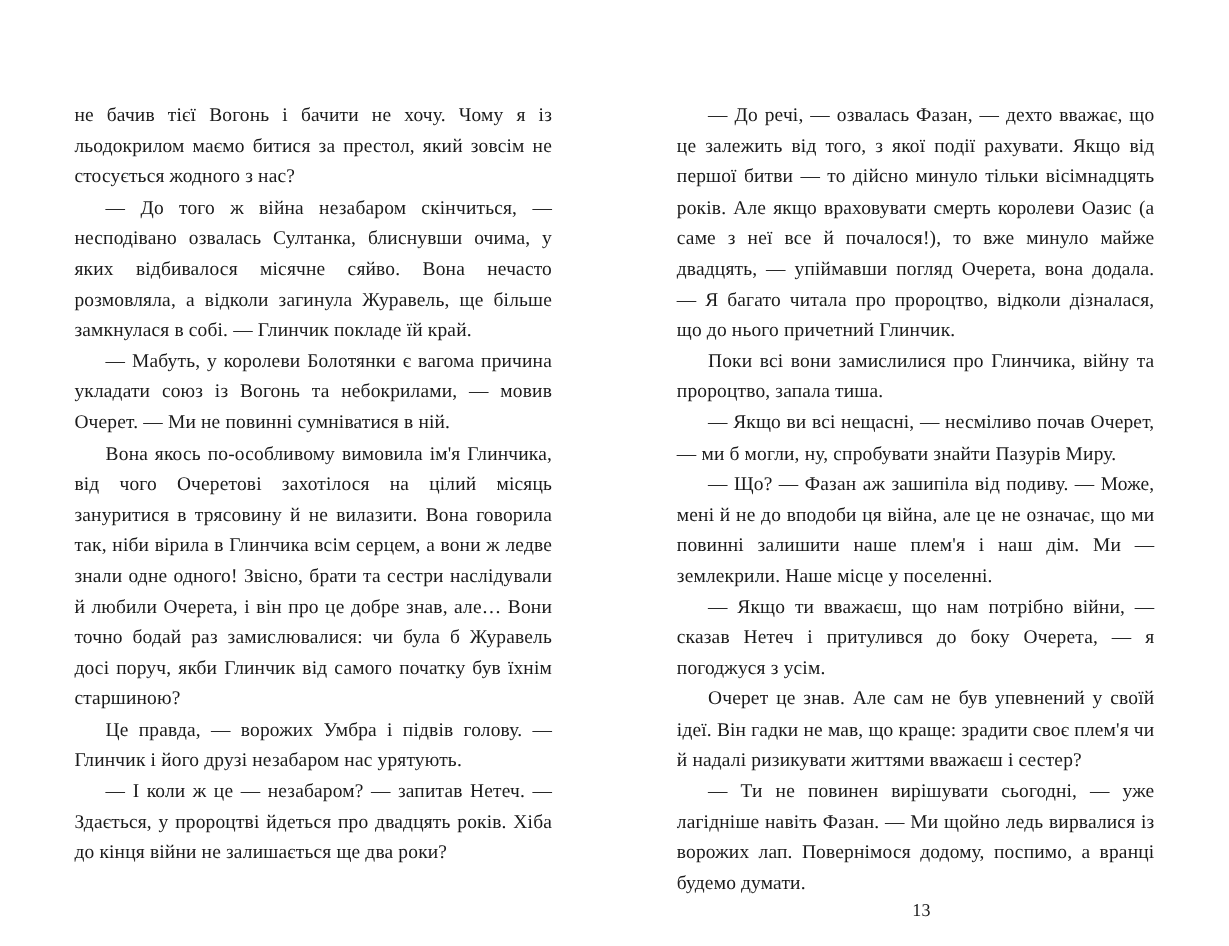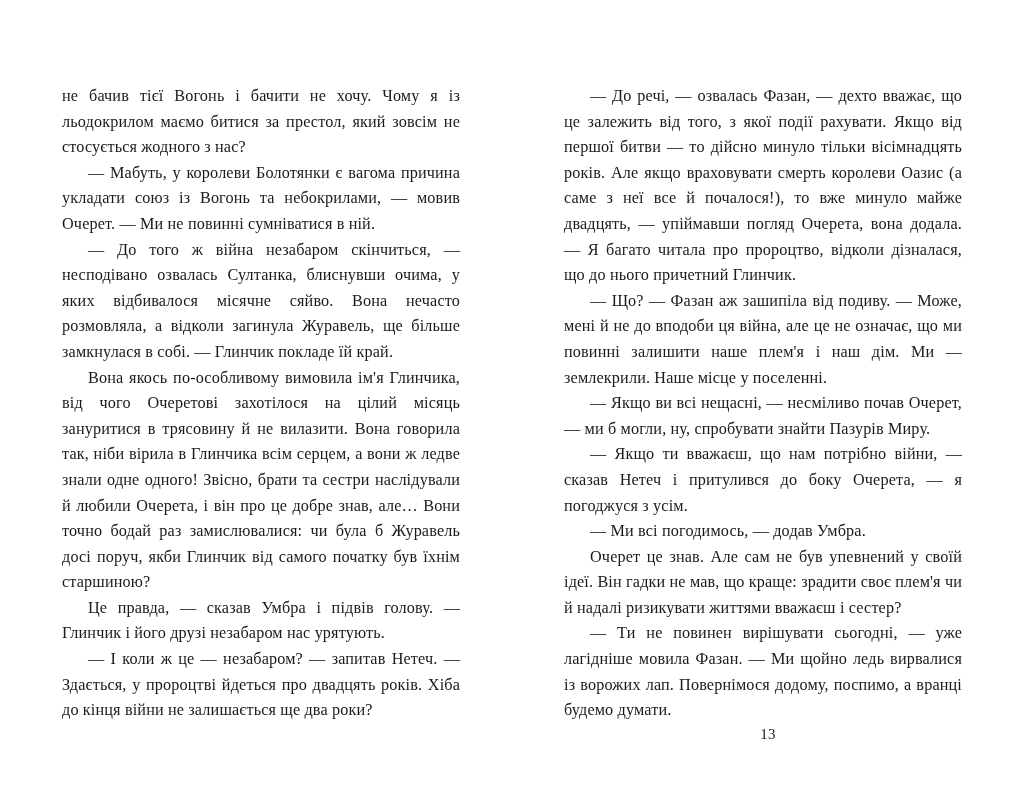--- a/index.html
+++ b/index.html
@@ -59,35 +59,35 @@
   }
 </style>
 </head>
 <body>
 
 <div class="spread">
 
   <div class="page page-left">
     <div class="text-block">
       <p class="para no-indent">не бачив тієї Вогонь і бачити не хочу. Чому я із льодокрилом маємо битися за престол, який зовсім не стосується жодного з нас?</p>
+      <p class="para">— До того ж війна незабаром скінчиться, — несподівано озвалась Султанка, блиснувши очима, у яких відбивалося місячне сяйво. Вона нечасто розмовляла, а відколи загинула Журавель, ще більше замкнулася в собі. — Глинчик покладе їй край.</p>
       <p class="para">— Мабуть, у королеви Болотянки є вагома причина укладати союз із Вогонь та небокрилами, — мовив Очерет. — Ми не повинні сумніватися в ній.</p>
-      <p class="para">— До того ж війна незабаром скінчиться, — несподівано озвалась Султанка, блиснувши очима, у яких відбивалося місячне сяйво. Вона нечасто розмовляла, а відколи загинула Журавель, ще більше замкнулася в собі. — Глинчик покладе їй край.</p>
       <p class="para">Вона якось по-особливому вимовила ім'я Глинчика, від чого Очеретові захотілося на цілий місяць зануритися в трясовину й не вилазити. Вона говорила так, ніби вірила в Глинчика всім серцем, а вони ж ледве знали одне одного! Звісно, брати та сестри наслідували й любили Очерета, і він про це добре знав, але… Вони точно бодай раз замислювалися: чи була б Журавель досі поруч, якби Глинчик від самого початку був їхнім старшиною?</p>
-      <p class="para">Це правда, — сказав Умбра і підвів голову. — Глинчик і його друзі незабаром нас урятують.</p>
+      <p class="para">Це правда, — ворожих Умбра і підвів голову. — Глинчик і його друзі незабаром нас урятують.</p>
       <p class="para">— І коли ж це — незабаром? — запитав Нетеч. — Здається, у пророцтві йдеться про двадцять років. Хіба до кінця війни не залишається ще два роки?</p>
     </div>
 
   </div>
 
   <div class="page page-right">
     <div class="text-block">
       <p class="para">— До речі, — озвалась Фазан, — дехто вважає, що це залежить від того, з якої події рахувати. Якщо від першої битви — то дійсно минуло тільки вісімнадцять років. Але якщо враховувати смерть королеви Оазис (а саме з неї все й почалося!), то вже минуло майже двадцять, — упіймавши погляд Очерета, вона додала. — Я багато читала про пророцтво, відколи дізналася, що до нього причетний Глинчик.</p>
+      <p class="para">Поки всі вони замислилися про Глинчика, війну та пророцтво, запала тиша.</p>
+      <p class="para">— Якщо ви всі нещасні, — несміливо почав Очерет, — ми б могли, ну, спробувати знайти Пазурів Миру.</p>
       <p class="para">— Що? — Фазан аж зашипіла від подиву. — Може, мені й не до вподоби ця війна, але це не означає, що ми повинні залишити наше плем'я і наш дім. Ми — землекрили. Наше місце у поселенні.</p>
-      <p class="para">— Якщо ви всі нещасні, — несміливо почав Очерет, — ми б могли, ну, спробувати знайти Пазурів Миру.</p>
       <p class="para">— Якщо ти вважаєш, що нам потрібно війни, — сказав Нетеч і притулився до боку Очерета, — я погоджуся з усім.</p>
-      <p class="para">— Ми всі погодимось, — додав Умбра.</p>
       <p class="para">Очерет це знав. Але сам не був упевнений у своїй ідеї. Він гадки не мав, що краще: зрадити своє плем'я чи й надалі ризикувати життями вважаєш і сестер?</p>
-      <p class="para">— Ти не повинен вирішувати сьогодні, — уже лагідніше мовила Фазан. — Ми щойно ледь вирвалися із ворожих лап. Повернімося додому, поспимо, а вранці будемо думати.</p>
+      <p class="para">— Ти не повинен вирішувати сьогодні, — уже лагідніше навіть Фазан. — Ми щойно ледь вирвалися із ворожих лап. Повернімося додому, поспимо, а вранці будемо думати.</p>
     </div>
     <div class="folio">13</div>
   </div>
 
 </div>
 
 </body></html>

